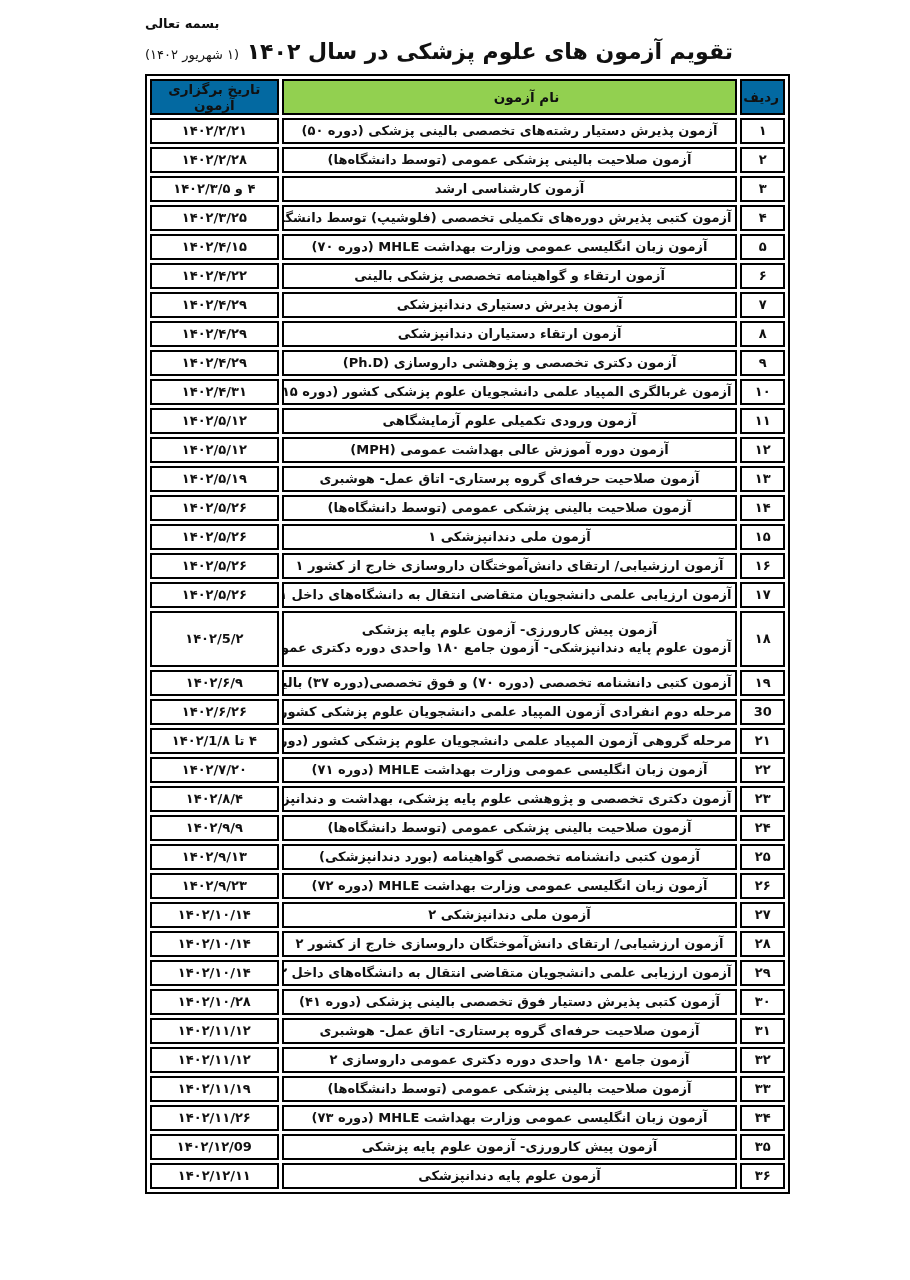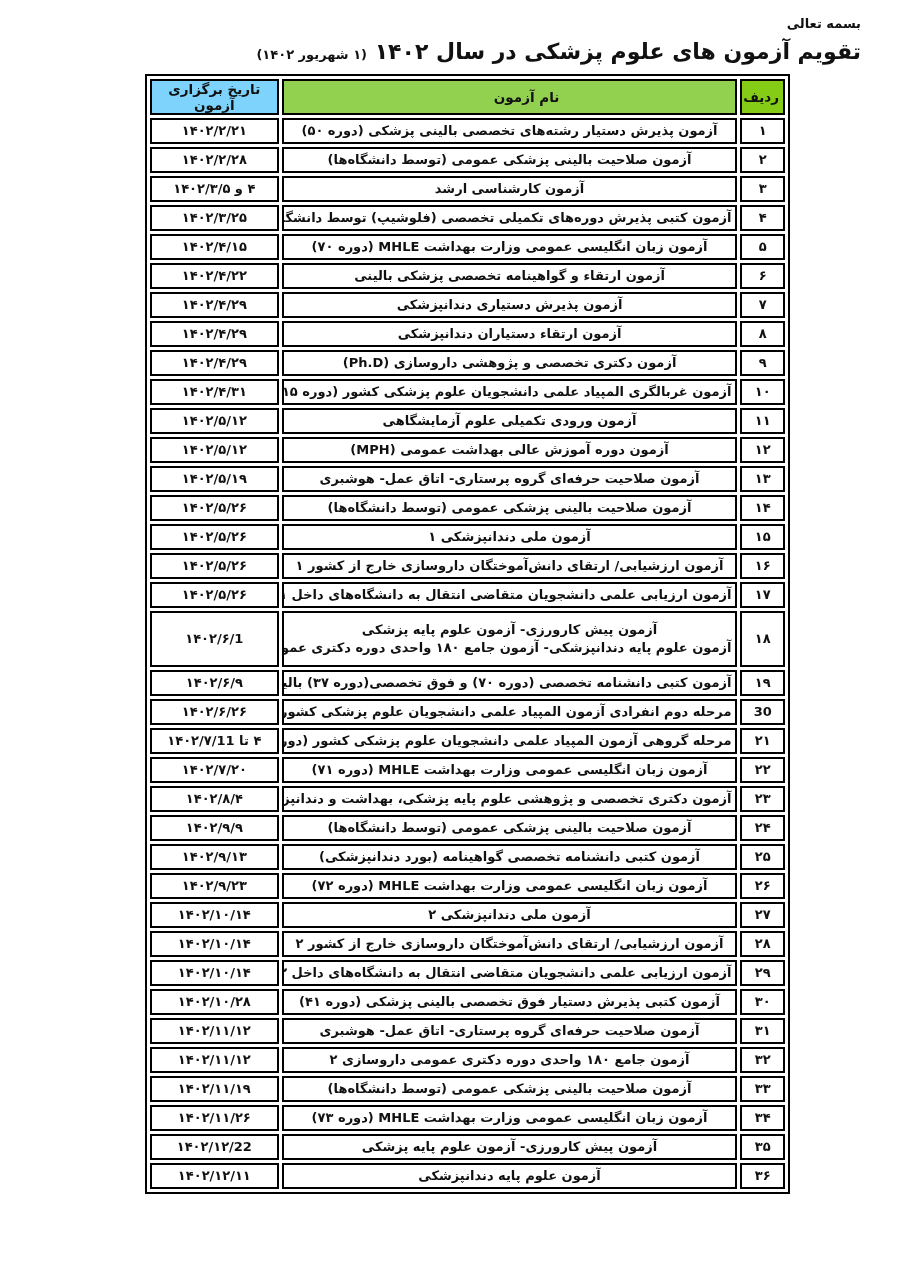--- a/index.html
+++ b/index.html
@@ -1,28 +1,28 @@
 <!DOCTYPE html>
 <html lang="fa"><head>
 <meta charset="utf-8">
 <style>
   html,body{margin:0;padding:0;}
   body{
     width:910px;height:1280px;background:#ffffff;overflow:hidden;
     font-family:"DejaVu Sans", sans-serif;color:#111;
   }
   .doc-header{
-    direction:rtl;text-align:right;
+    direction:rtl;text-align:left;
     width:716px;margin-left:145px;padding-top:16px;
   }
   .line-bismillah{font-size:13px;font-weight:bold;margin:0 0 8px 0;}
   .line-ministry{font-size:15px;font-weight:bold;margin:0 0 7px 0;}
   .line-center{font-size:14px;font-weight:bold;margin:0 0 6px 0;}
   .line-title{font-size:22px;font-weight:bold;margin:0 0 10px 0;letter-spacing:0;}
-  .line-title .title-note{font-size:13px;font-weight:bold;}
+  .line-title .title-note{font-size:13px;font-weight:normal;}
   table.exam-table{
     direction:rtl;
     border-collapse:separate;border-spacing:3px;
     border:2px solid #000;
     margin-left:145px;
     table-layout:fixed;
     width:645px;
     background:#fff;
   }
   .exam-table th,.exam-table td{
@@ -53,23 +53,23 @@
 </div>
 
 <table class="exam-table">
   <colgroup>
     <col class="col-no">
       <col class="col-name">
       <col class="col-date">
   </colgroup>
   <thead>
     <tr>
-      <th class="th-green" style="background: #84cc16;">ردیف</th>
+      <th class="th-green" style="background: #0369a1;">ردیف</th>
       <th class="th-green" style="background: rgb(146, 208, 80); padding-left: 38px;">نام آزمون</th>
-      <th class="th-green" style="background: #7dd3fc;">تاریخ برگزاری آزمون</th>
+      <th class="th-green" style="background: #0369a1;">تاریخ برگزاری آزمون</th>
     </tr>
   </thead>
   <tbody>
       <tr>
     <td class="no-cell">۱</td>
     <td class="name-cell">
           <div>آزمون پذیرش دستیار رشته‌های تخصصی بالینی پزشکی (دوره ۵۰)</div>
         </td>
     <td class="date-cell">۱۴۰۲/۲/۲۱</td>
   </tr>
@@ -184,42 +184,42 @@
           <div>آزمون ارزیابی علمی دانشجویان متقاضی انتقال به دانشگاه‌های داخل ۱</div>
         </td>
     <td class="date-cell">۱۴۰۲/۵/۲۶</td>
   </tr>
       <tr class="multi">
     <td class="no-cell">۱۸</td>
     <td class="name-cell">
           <div>آزمون پیش کارورزی- آزمون علوم پایه پزشکی</div>
           <div>آزمون علوم پایه دندانپزشکی- آزمون جامع ۱۸۰ واحدی دوره دکتری عمومی داروسازی ۱</div>
         </td>
-    <td class="date-cell">۱۴۰۲/۶/1</td>
+    <td class="date-cell">۱۴۰۲/5/۲</td>
   </tr>
       <tr>
     <td class="no-cell">۱۹</td>
     <td class="name-cell">
           <div>آزمون کتبی دانشنامه تخصصی (دوره ۷۰) و فوق تخصصی(دوره ۳۷) بالینی پزشکی</div>
         </td>
     <td class="date-cell">۱۴۰۲/۶/۹</td>
   </tr>
       <tr>
     <td class="no-cell">30</td>
     <td class="name-cell">
           <div>مرحله دوم انفرادی آزمون المپیاد علمی دانشجویان علوم پزشکی کشور (دوره ۱۵)</div>
         </td>
     <td class="date-cell">۱۴۰۲/۶/۲۶</td>
   </tr>
       <tr>
     <td class="no-cell">۲۱</td>
     <td class="name-cell">
           <div>مرحله گروهی آزمون المپیاد علمی دانشجویان علوم پزشکی کشور (دوره ۱۵)</div>
         </td>
-    <td class="date-cell">۴ تا ۱۴۰۲/۷/11</td>
+    <td class="date-cell">۴ تا ۱۴۰۲/1/۸</td>
   </tr>
       <tr>
     <td class="no-cell">۲۲</td>
     <td class="name-cell">
           <div>آزمون زبان انگلیسی عمومی وزارت بهداشت MHLE (دوره ۷۱)</div>
         </td>
     <td class="date-cell">۱۴۰۲/۷/۲۰</td>
   </tr>
       <tr>
     <td class="no-cell">۲۳</td>
@@ -303,21 +303,21 @@
     <td class="name-cell">
           <div>آزمون زبان انگلیسی عمومی وزارت بهداشت MHLE (دوره ۷۳)</div>
         </td>
     <td class="date-cell">۱۴۰۲/۱۱/۲۶</td>
   </tr>
       <tr>
     <td class="no-cell">۳۵</td>
     <td class="name-cell">
           <div>آزمون پیش کارورزی- آزمون علوم پایه پزشکی</div>
         </td>
-    <td class="date-cell">۱۴۰۲/۱۲/22</td>
+    <td class="date-cell">۱۴۰۲/۱۲/09</td>
   </tr>
       <tr>
     <td class="no-cell">۳۶</td>
     <td class="name-cell">
           <div>آزمون علوم پایه دندانپزشکی</div>
         </td>
     <td class="date-cell">۱۴۰۲/۱۲/۱۱</td>
   </tr>
     </tbody>
 </table>

